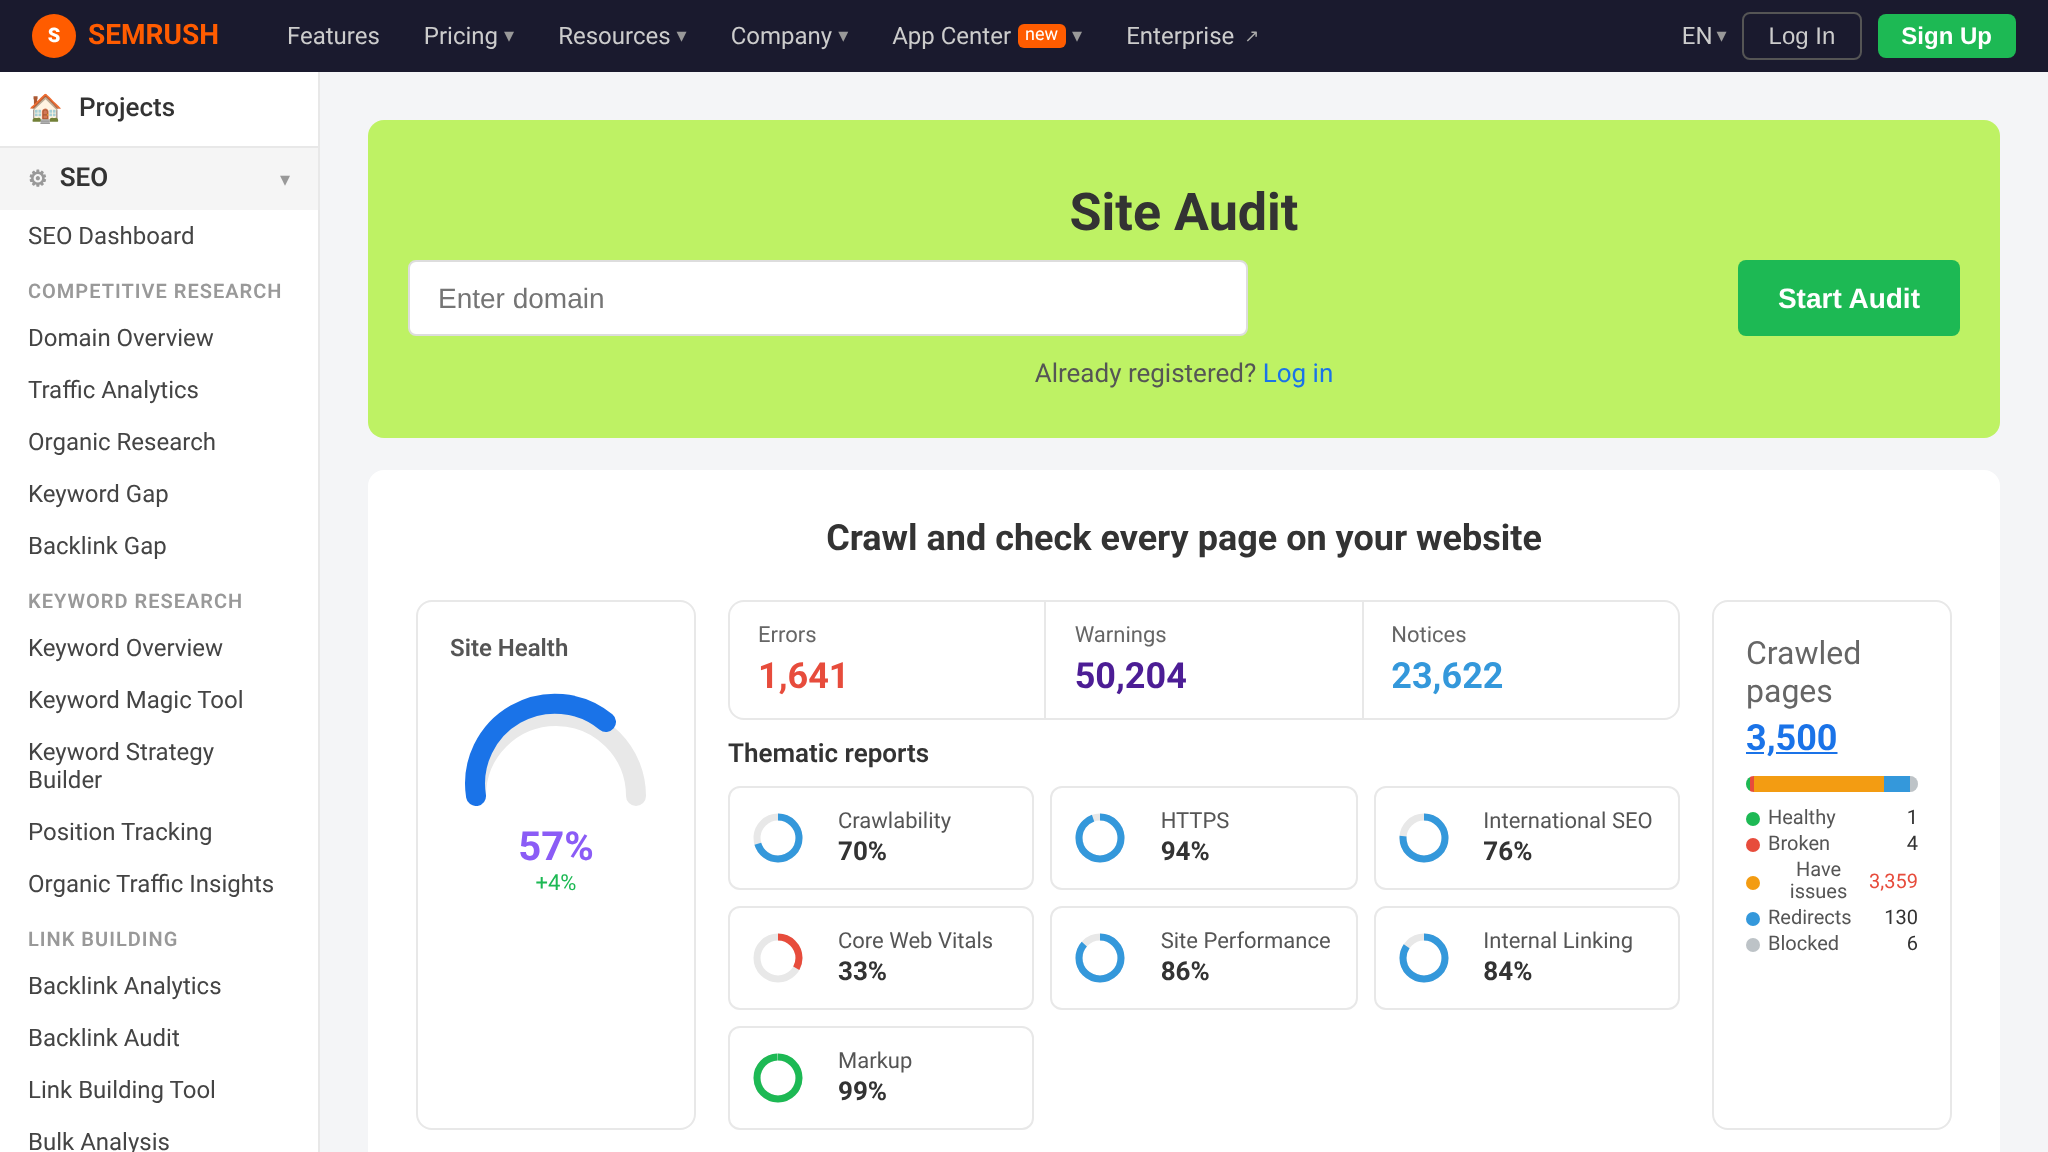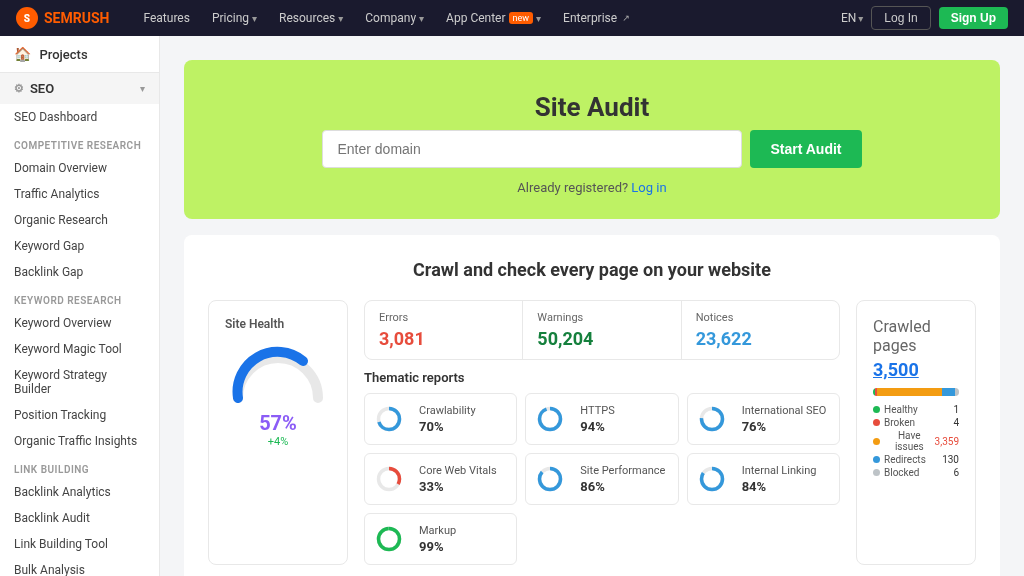--- a/index.html
+++ b/index.html
@@ -30,21 +30,21 @@
     .section-label { font-size: 10px; color: #999; font-weight: 600; text-transform: uppercase; padding: 10px 14px 4px; letter-spacing: 0.5px; }
     .sidebar-item { padding: 6px 14px; font-size: 12px; color: #444; cursor: pointer; display: block; }
 
     
     .main { flex: 1; background: #f4f5f7; overflow-y: auto; padding: 24px; }
 
     
     .hero { background: #bef264; border-radius: 8px; padding: 32px 20px 24px; text-align: center; margin-bottom: 16px; }
     .hero h1 { font-size: 26px; font-weight: 700; margin-bottom: 8px; }
     .hero p { font-size: 13px; color: #666; margin-bottom: 20px; }
-    .hero-form { display: flex; justify-content: center; gap: 8px; margin-bottom: 12px; }
+    .hero-form { display: flex; justify-content: space-between; gap: 8px; margin-bottom: 12px; }
     .hero-input { width: 420px; border: 1px solid #ddd; border-radius: 4px; padding: 10px 14px; font-size: 14px; outline: none; }
     .btn-start-audit { background: #1db954; color: white; border: none; padding: 10px 20px; border-radius: 4px; font-size: 14px; font-weight: 600; cursor: pointer; }
     .hero-login { font-size: 13px; color: #555; }
     .hero-login a { color: #1a73e8; text-decoration: none; }
 
     
     .demo { background: white; border-radius: 8px; padding: 24px; }
     .demo h2 { font-size: 18px; font-weight: 700; text-align: center; margin-bottom: 20px; }
     .demo-grid { display: flex; gap: 16px; }
 
@@ -68,21 +68,21 @@
     .legend-val { color: #333; }
     .legend-val.red { color: #e74c3c; }
 
     
     .right-side { flex: 1; display: flex; flex-direction: column; gap: 10px; }
     .errors-row { display: flex; gap: 1px; background: #e8e8e8; border: 1px solid #e8e8e8; border-radius: 8px; overflow: hidden; }
     .error-box { flex: 1; background: white; padding: 10px 14px; }
     .error-label { font-size: 11px; color: #666; margin-bottom: 4px; }
     .error-val { font-size: 18px; font-weight: 700; }
     .error-val.red { color: #e74c3c; }
-    .error-val.orange { color: #15803d; }
+    .error-val.orange { color: #4c1d95; }
     .error-val.blue { color: #3498db; }
 
     .thematic-title { font-size: 13px; font-weight: 600; color: #333; margin-bottom: 8px; }
     .thematic-grid { display: grid; grid-template-columns: repeat(3, 1fr); gap: 8px; }
     .thematic-card { border: 1px solid #e8e8e8; border-radius: 6px; padding: 10px; background: white; display: flex; align-items: center; gap: 16px; }
     .mini-gauge { width: 28px; height: 28px; flex-shrink: 0; }
     .thematic-info { font-size: 11px; }
     .thematic-name { color: #555; margin-bottom: 2px; }
     .thematic-pct { font-size: 13px; font-weight: 700; color: #333; }
 
@@ -206,21 +206,21 @@
             <div class="gauge-percent">57%</div>
             <div class="gauge-change">+4%</div>
           </div>
         </div>
 
         <div class="right-side">
 
           <div class="errors-row">
             <div class="error-box">
               <div class="error-label">Errors</div>
-              <div class="error-val red">3,081</div>
+              <div class="error-val red">1,641</div>
             </div>
             <div class="error-box">
               <div class="error-label">Warnings</div>
               <div class="error-val orange">50,204</div>
             </div>
             <div class="error-box">
               <div class="error-label">Notices</div>
               <div class="error-val blue">23,622</div>
             </div>
           </div>

